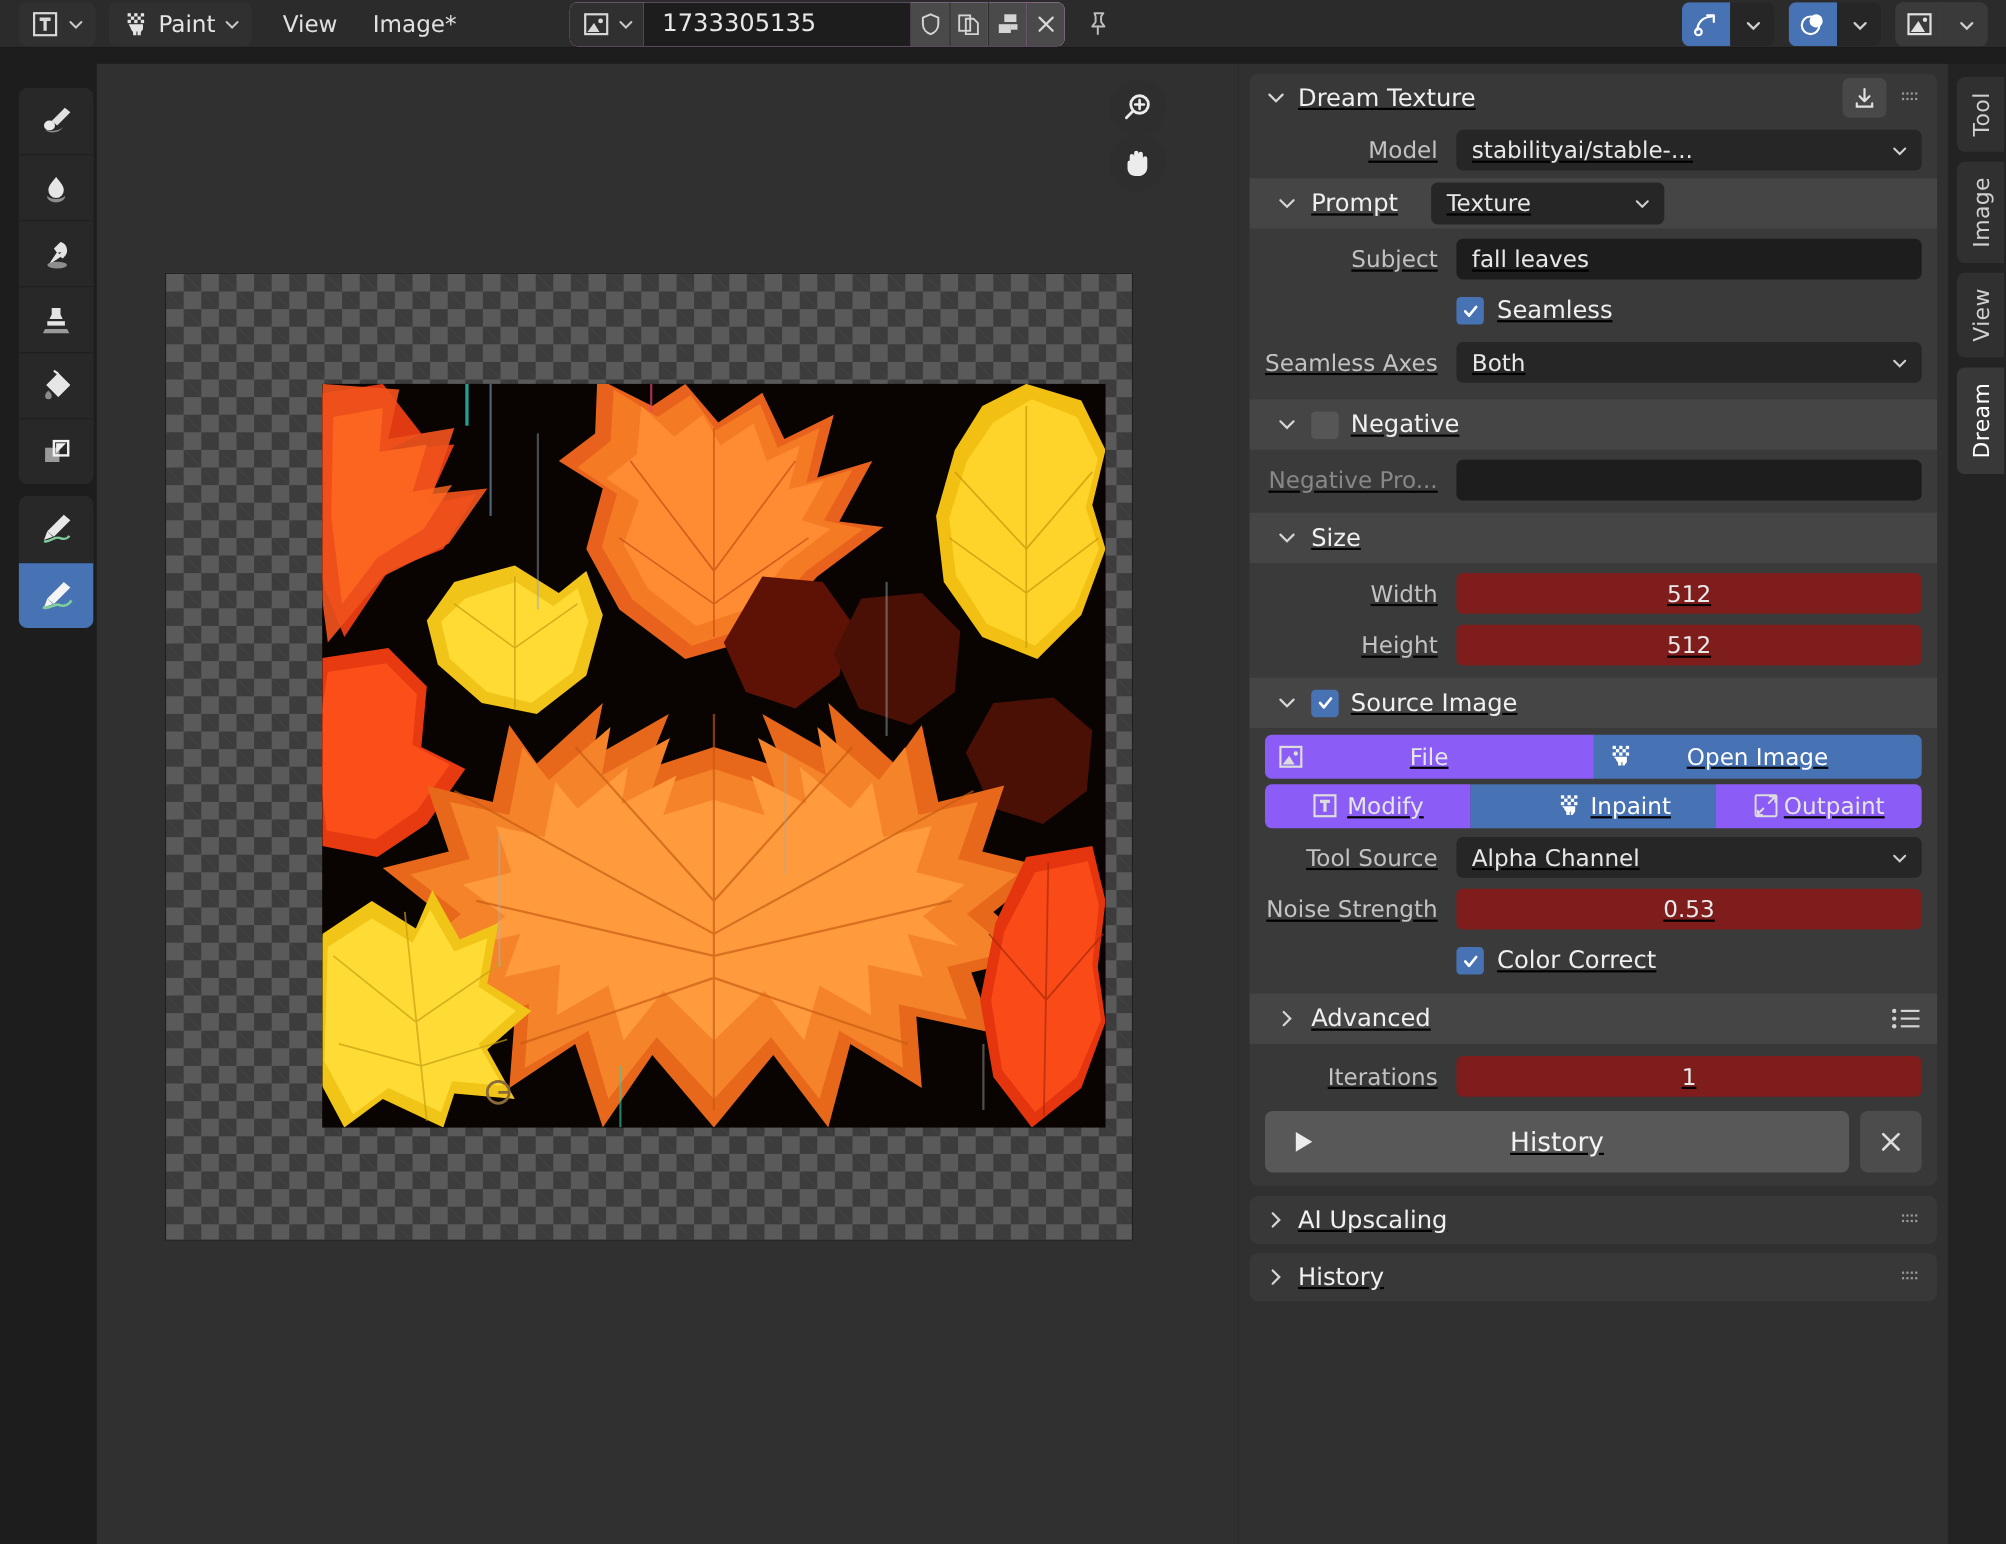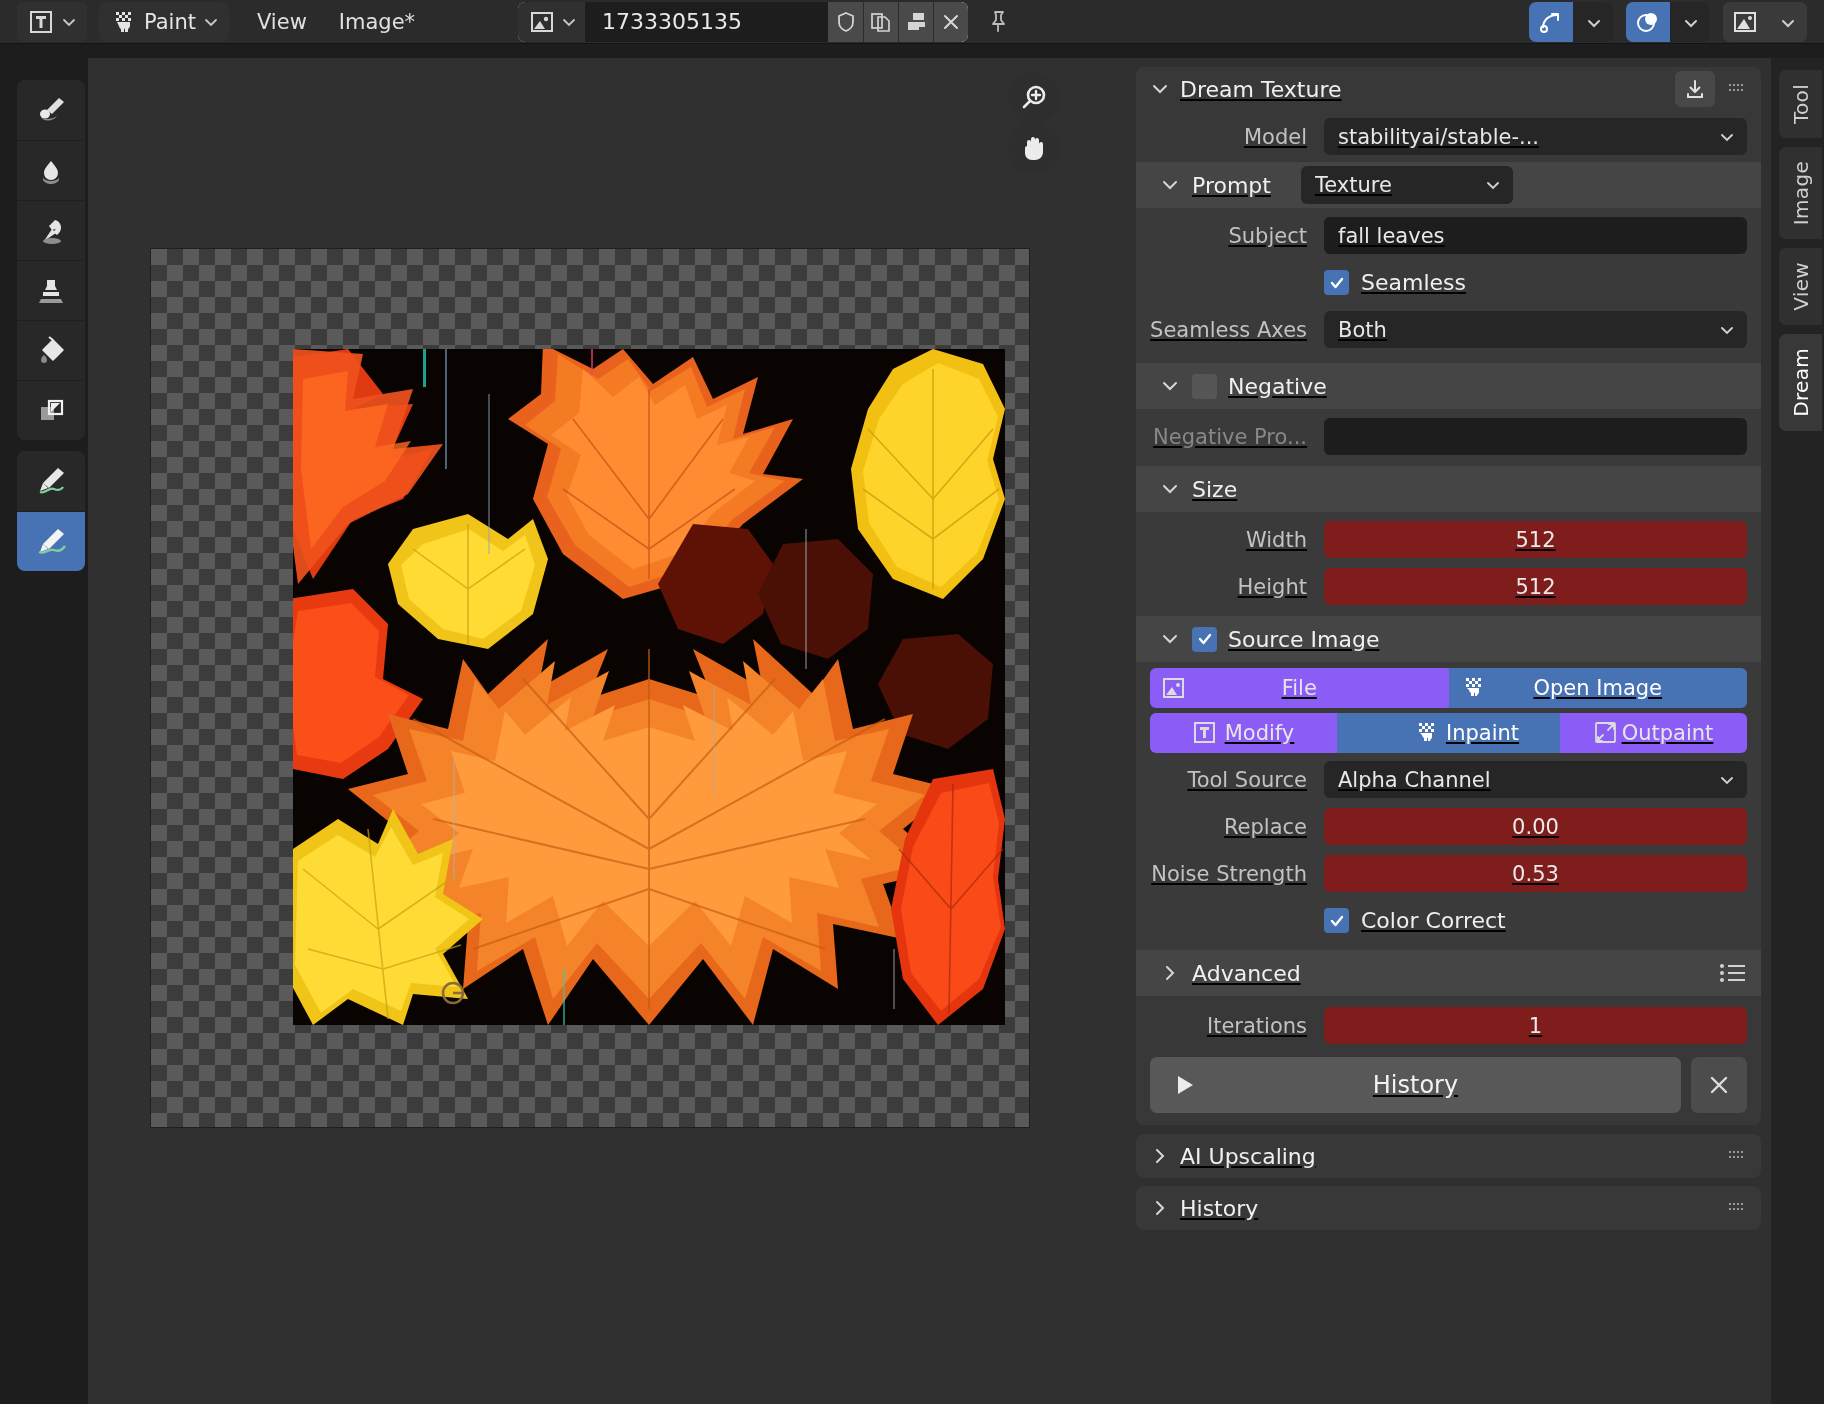--- a/index.html
+++ b/index.html
@@ -844,24 +844,20 @@
           <span class="dropdown">
             <span class="dd-txt">Alpha Channel</span>
             <span class="dd-arw">
               <svg width="16" height="16" viewBox="0 0 16 16">
                   <path d="M3 6l5 5 5-5" fill="none" stroke="#cfcfcf" stroke-width="1.9" stroke-linecap="round"></path>
                 </svg>
             </span>
           </span>
         </div>
         <div class="row">
-          <span class="lbl">Replace</span>
-          <span class="numfield">0.00</span>
-        </div>
-        <div class="row">
           <span class="lbl">Noise Strength</span>
           <span class="numfield">0.53</span>
         </div>
         <div class="chkrow" style="margin-bottom:0;">
           <span class="chk">
             <svg width="16" height="16" viewBox="0 0 16 16">
                 <path d="M3 8l3.5 4L13 4" fill="none" stroke="#fff" stroke-width="2.4" stroke-linecap="round" stroke-linejoin="round"></path>
               </svg>
           </span>
           <span class="chk-lbl">Color Correct</span>

